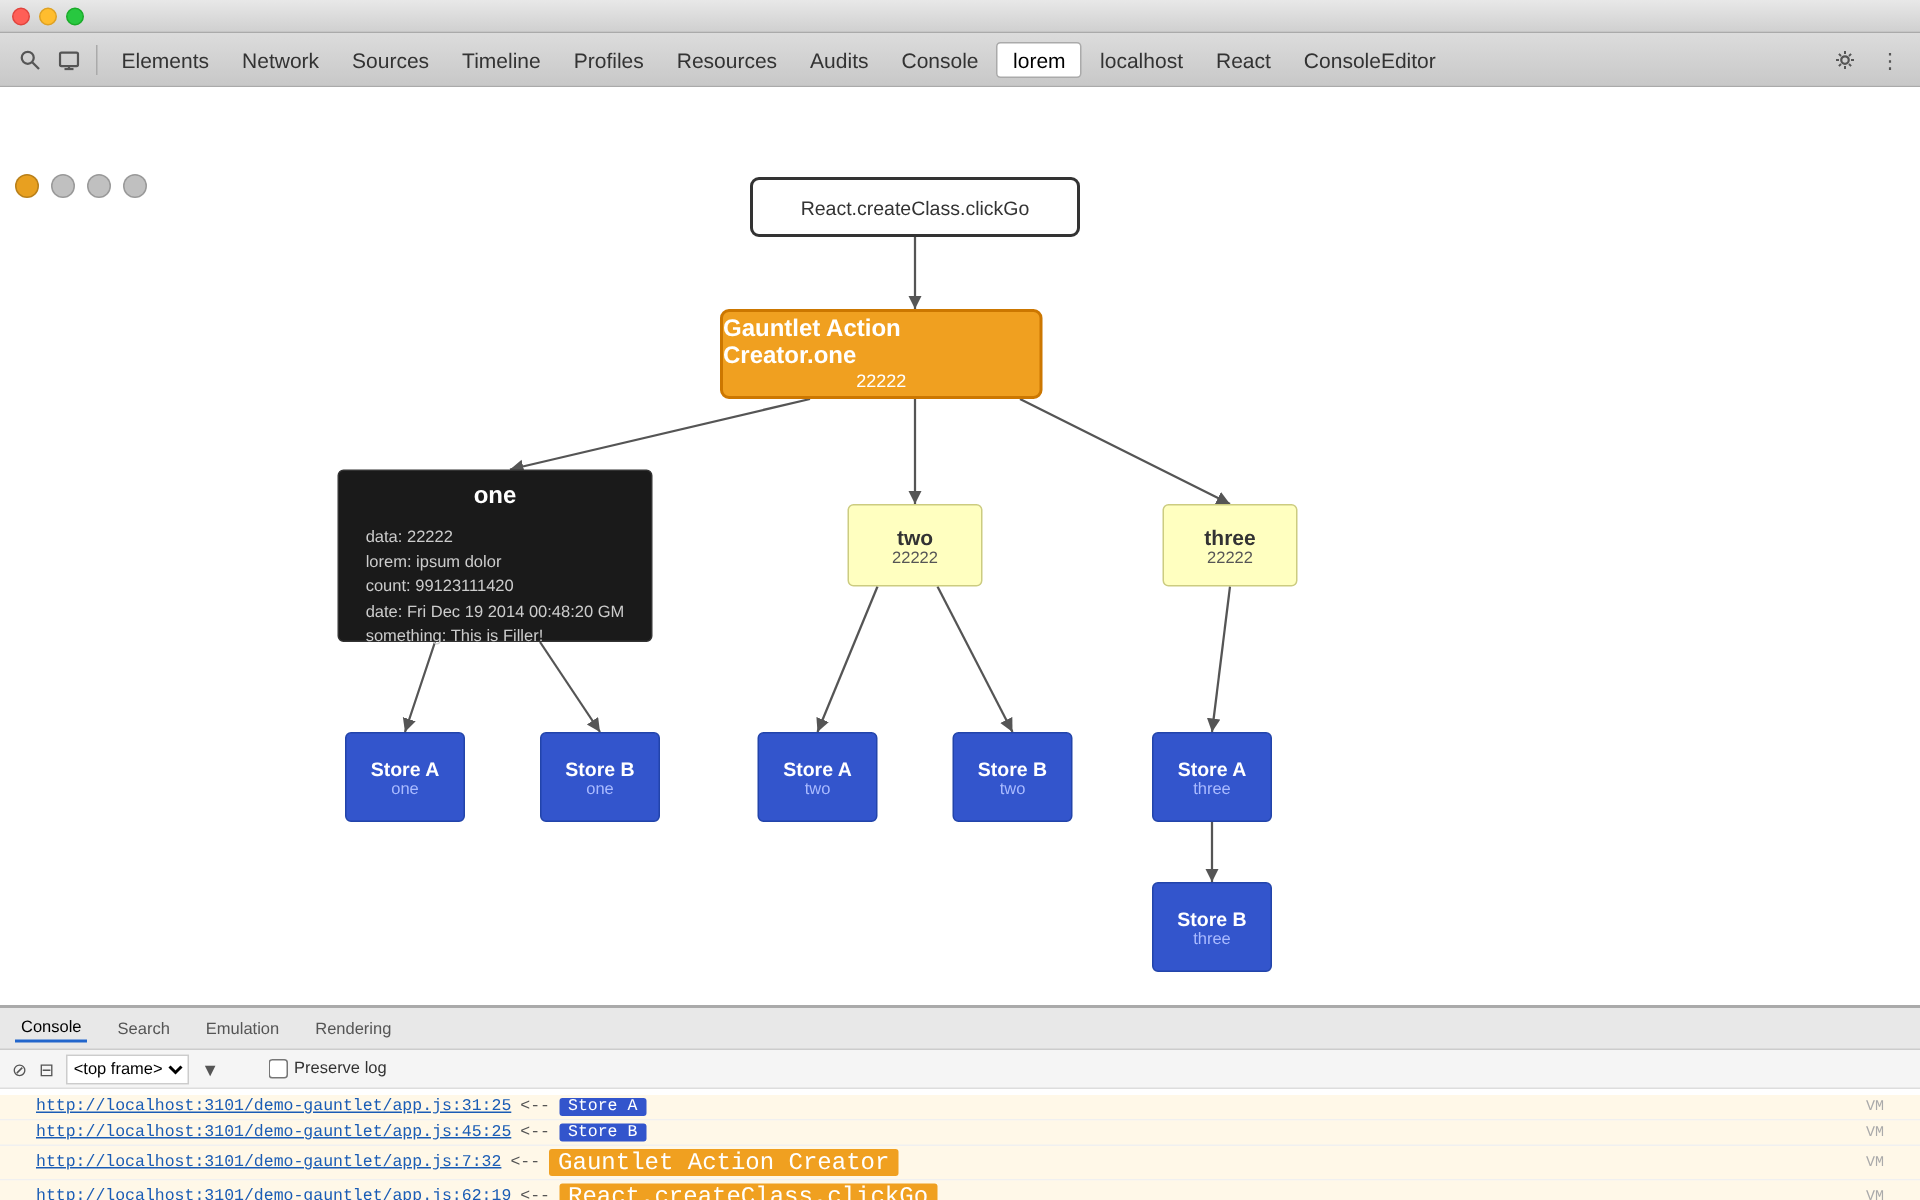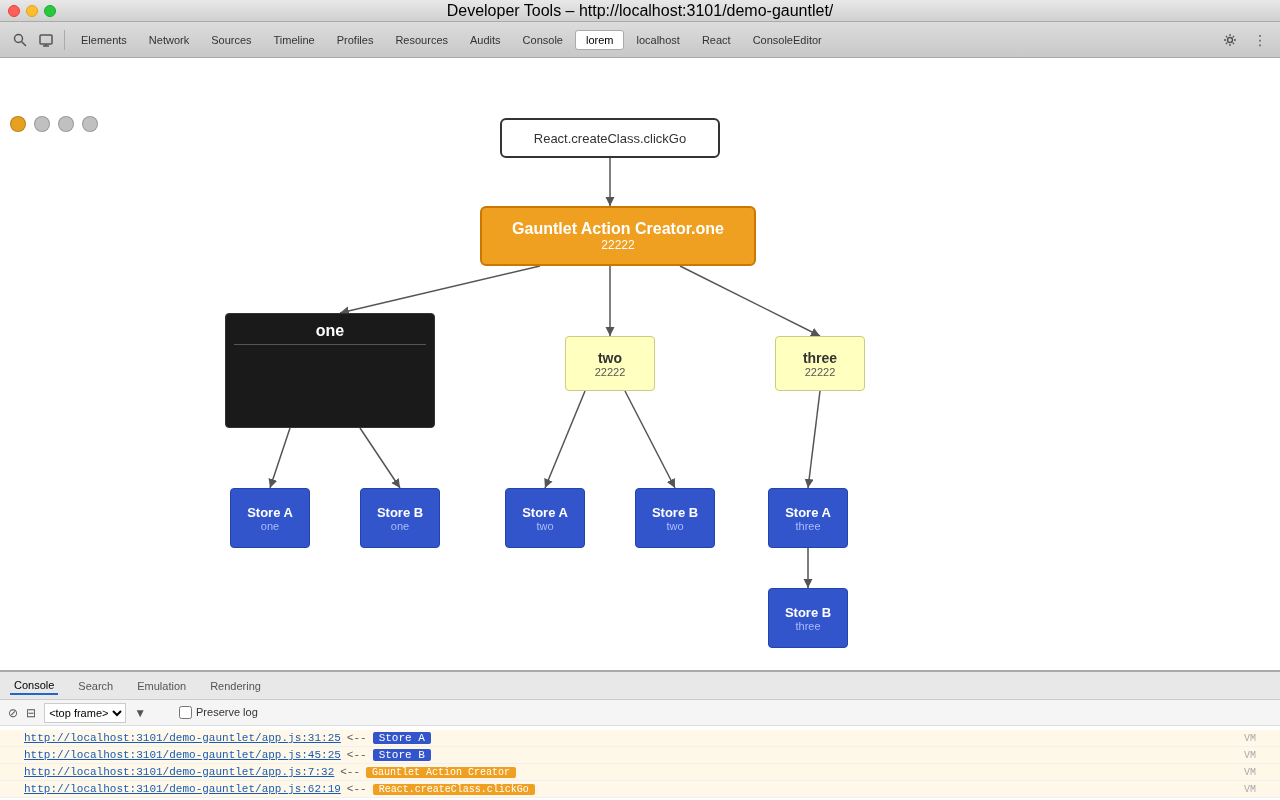--- a/index.html
+++ b/index.html
@@ -38,21 +38,21 @@
       gap: 2px;
     }
     #toolbar .toolbar-icon {
       width: 24px; height: 24px;
       display: flex; align-items: center; justify-content: center;
       cursor: pointer; color: #555; font-size: 14px;
     }
     #toolbar .divider { width: 1px; height: 20px; background: #aaa; margin: 0 4px; }
     .nav-tab {
       padding: 3px 10px;
-      font-size: 11px;
+      font-size: 14px;
       color: #333;
       cursor: pointer;
       border-radius: 3px;
       white-space: nowrap;
     }
     .nav-tab.active {
       background: white;
       border: 1px solid #aaa;
       color: #000;
     }
@@ -105,21 +105,21 @@
       border: 2px solid #333;
       background: white;
       left: 500px;
       top: 60px;
       border-radius: 6px;
     }
     #node-root .node-title { font-size: 13px; color: #333; }
 
     
     #node-gac {
-      width: 276px;
+      width: 215px;
       height: 60px;
       background: #f0a020;
       border: 2px solid #cc7700;
       left: 480px;
       top: 148px;
       border-radius: 6px;
     }
     #node-gac .node-title { font-size: 16px; font-weight: bold; color: white; }
     #node-gac .node-sub { font-size: 12px; color: white; }
 
@@ -246,21 +246,21 @@
       color: #1a5cb5;
       text-decoration: underline;
       cursor: pointer;
     }
     .console-log .log-arrow { color: #555; margin: 0 6px; }
     .console-log .log-label {
       background: #f0a020;
       color: white;
       padding: 0 6px;
       border-radius: 2px;
-      font-size: 10px;
+      font-size: 16px;
     }
     .console-log .log-label-blue {
       background: #3355cc;
       color: white;
       padding: 0 6px;
       border-radius: 2px;
       font-size: 11px;
     }
     .console-log .line-num {
       color: #aaa;
@@ -276,21 +276,20 @@
   </style>
 </head>
 <body>
 
 <div id="titlebar">
   <div id="window-controls">
     <div class="dot dot-red"></div>
     <div class="dot dot-yellow"></div>
     <div class="dot dot-green"></div>
   </div>
-  <span>Developer Tools – http://localhost:3101/demo-gauntlet/</span>
 </div>
 
 <div id="toolbar">
   <div class="toolbar-icon">
     <svg width="14" height="14" viewBox="0 0 14 14">
         <circle cx="5.5" cy="5.5" r="4" fill="none" stroke="#555" stroke-width="1.5"></circle>
         <line x1="8.5" y1="8.5" x2="13" y2="13" stroke="#555" stroke-width="1.5"></line>
       </svg>
   </div>
   <div class="toolbar-icon">
@@ -369,20 +368,27 @@
   </div>
 
   <div class="node" id="node-gac">
     <span class="node-title">Gauntlet Action Creator.one</span>
     <span class="node-sub">22222</span>
   </div>
 
   <div class="node" id="node-one">
     <span class="node-title">one</span>
     <div class="node-divider"></div>
+    <div class="node-data">
+      <div>data: 22222</div>
+      <div>lorem: ipsum dolor</div>
+      <div>count: 99123111420</div>
+      <div>date: Fri Dec 19 2014 00:48:20 GM</div>
+      <div>something: This is Filler!</div>
+    </div>
   </div>
 
   <div class="node" id="node-two">
     <span class="node-title">two</span>
     <span class="node-sub">22222</span>
   </div>
 
   <div class="node" id="node-three">
     <span class="node-title">three</span>
     <span class="node-sub">22222</span>

